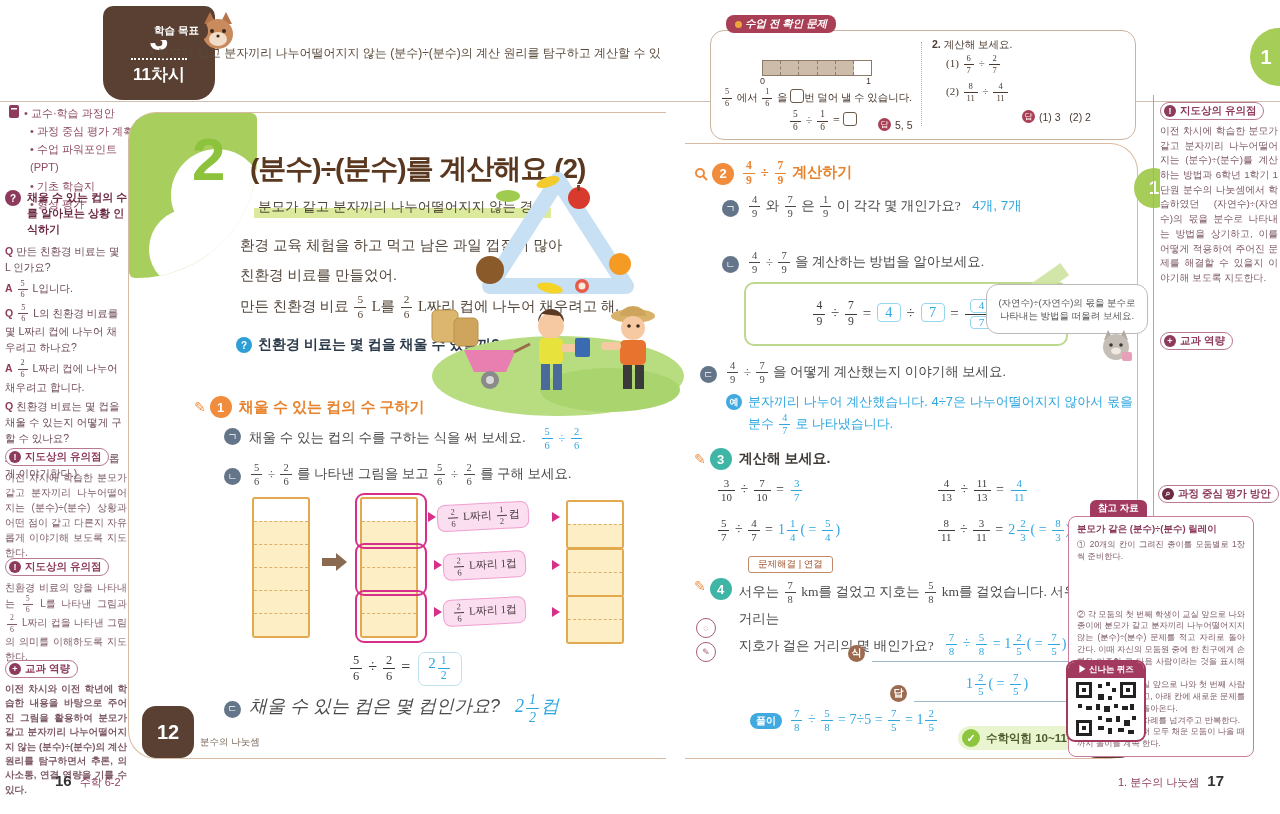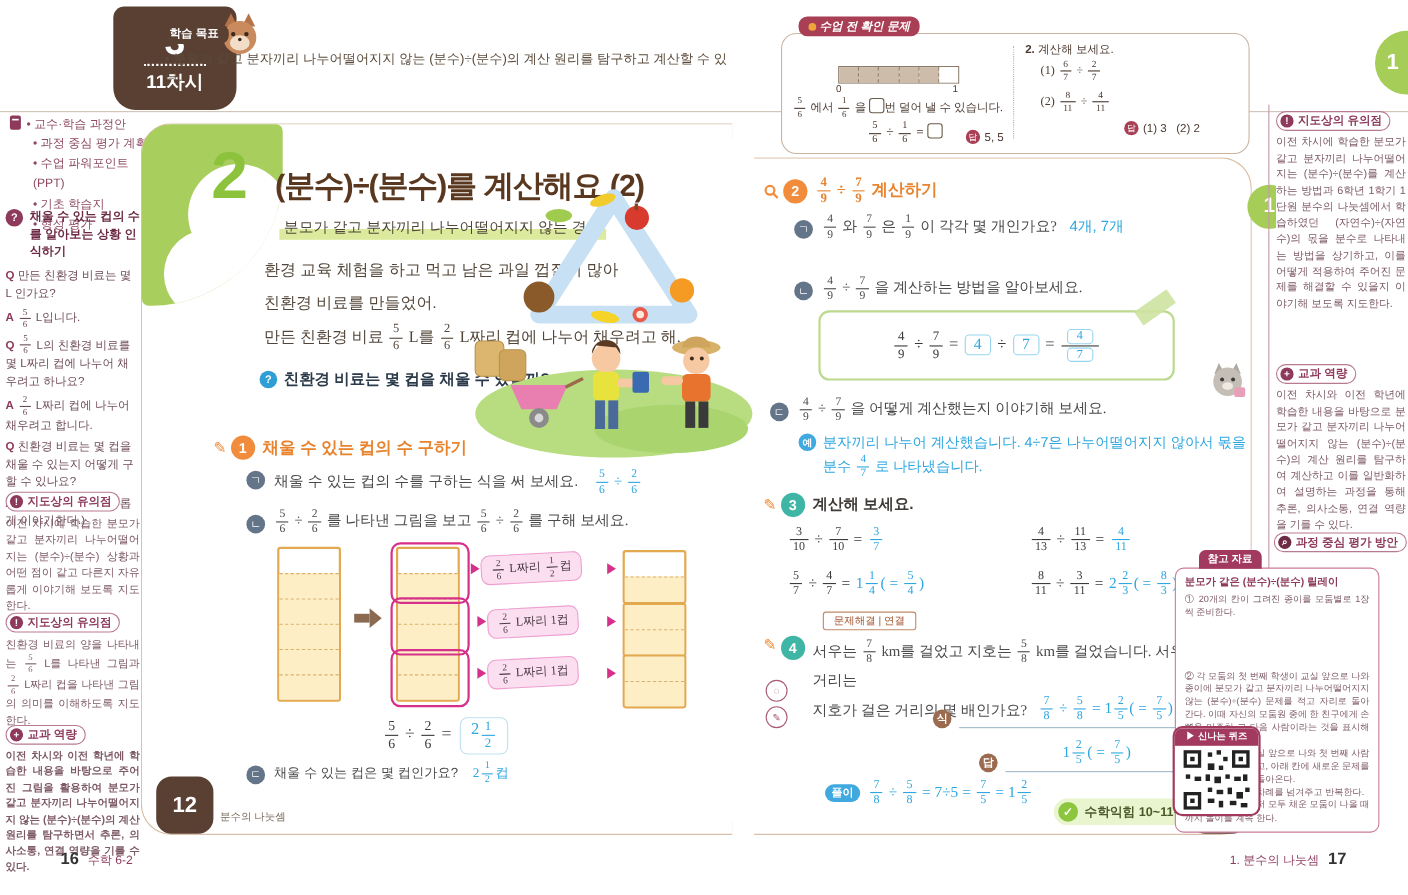--- a/index.html
+++ b/index.html
@@ -414,21 +414,21 @@
           <span class="fd">6</span>
         </span> =</span>
     <span class="ansbox" style="font-size:15px;">2<span class="fr">
           <span class="fn">1</span>
           <span class="fd">2</span>
         </span></span>
   </div>
 
   <div class="abs row" style="left:224px;top:692px;align-items:center;">
     <span class="mk">ㄷ</span>
-    <span style="font-size:12px;color:#4a4a4a;">
+    <span style="font-size:18px;color:#4a4a4a;font-style:italic;">
       <span>채울 수 있는 컵은 몇 컵인가요?</span>
       <span class="blue math" style="margin-left:10px;">2<span class="fr">
             <span class="fn">1</span>
             <span class="fd">2</span>
           </span>컵</span>
     </span>
   </div>
 
   <div class="abs" style="left:200px;top:736px;font-size:9.5px;color:#7a6a5a;">분수의 나눗셈</div>
   <div class="abs pagebadge" style="left:142px;top:706px;">
@@ -484,20 +484,24 @@
         </span> ÷ <span class="fr">
           <span class="fn">7</span>
           <span class="fd">9</span>
         </span> = <span class="bx">4</span> ÷ <span class="bx">7</span> = <span class="fr">
           <span class="fn"><span class="bx">4</span></span>
           <span class="fd"><span class="bx">7</span></span>
         </span></span>
   </div>
   <div class="abs" style="left:1032px;top:272px;width:36px;height:15px;background:#cde3a0;transform:rotate(-35deg);opacity:.9;"></div>
 
+  <div class="abs" style="left:986px;top:284px;width:148px;height:44px;border:1.4px solid #bbb;border-radius:12px;background:#fff;
+              display:flex;align-items:center;justify-content:center;padding:2px 6px;">
+    <span style="font-size:9.5px;color:#555;text-align:center;line-height:1.4;">(자연수)÷(자연수)의 몫을 분수로 나타내는 방법을 떠올려 보세요.</span>
+  </div>
   <svg class="abs" style="left:1098px;top:330px;" width="36" height="32">
     <polygon points="6,10 10,0 15,9" fill="#b0aaa2"></polygon>
     <polygon points="21,9 26,0 30,10" fill="#b0aaa2"></polygon>
     <circle cx="18" cy="17" r="13" fill="#c4beb6"></circle>
     <circle cx="13" cy="15" r="1.8" fill="#3a3a3a"></circle>
     <circle cx="23" cy="15" r="1.8" fill="#3a3a3a"></circle>
     <ellipse cx="18" cy="21" rx="5" ry="3.5" fill="#efe9e1"></ellipse>
     <rect x="24" y="22" width="10" height="9" rx="2" fill="#e8a0b8"></rect>
   </svg>
 
@@ -675,21 +679,20 @@
       <span>지도상의 유의점</span>
       </span>
     <div class="sbtext" style="margin-top:4px;font-size:9.8px;background:#fff;">이전 차시에 학습한 분모가 같고 분자끼리 나누어떨어지는 (분수)÷(분수)를 계산하는 방법과 6학년 1학기 1단원 분수의 나눗셈에서 학습하였던 (자연수)÷(자연수)의 몫을 분수로 나타내는 방법을 상기하고, 이를 어떻게 적용하여 주어진 문제를 해결할 수 있을지 이야기해 보도록 지도한다.</div>
   </div>
 
   <div class="abs" style="left:1160px;top:330px;width:118px;z-index:2;">
     <span class="pill">
       <span class="bang">+</span>
       <span>교과 역량</span>
       </span>
-    <div class="sbtext" style="margin-top:4px;font-size:9.8px;background:#fff;">이전 차시와 이전 학년에 학습한 내용을 바탕으로 분모가 같고 분자끼리 나누어떨어지지 않는 (분수)÷(분수)의 계산 원리를 탐구하여 계산하고 이를 일반화하여 설명하는 과정을 통해 추론, 의사소통, 연결 역량을 기를 수 있다.</div>
   </div>
 
   <div class="abs" style="left:1158px;top:482px;z-index:2;">
     <span class="pill" style="background:#fff;">
       <span class="bang" style="background:#6d2a44;">⌕</span>
       <span>과정 중심 평가 방안</span>
       </span>
   </div>
 
   <span class="abs" style="left:1090px;top:500px;background:#a13a5e;color:#fff;font-size:9.5px;font-weight:bold;

